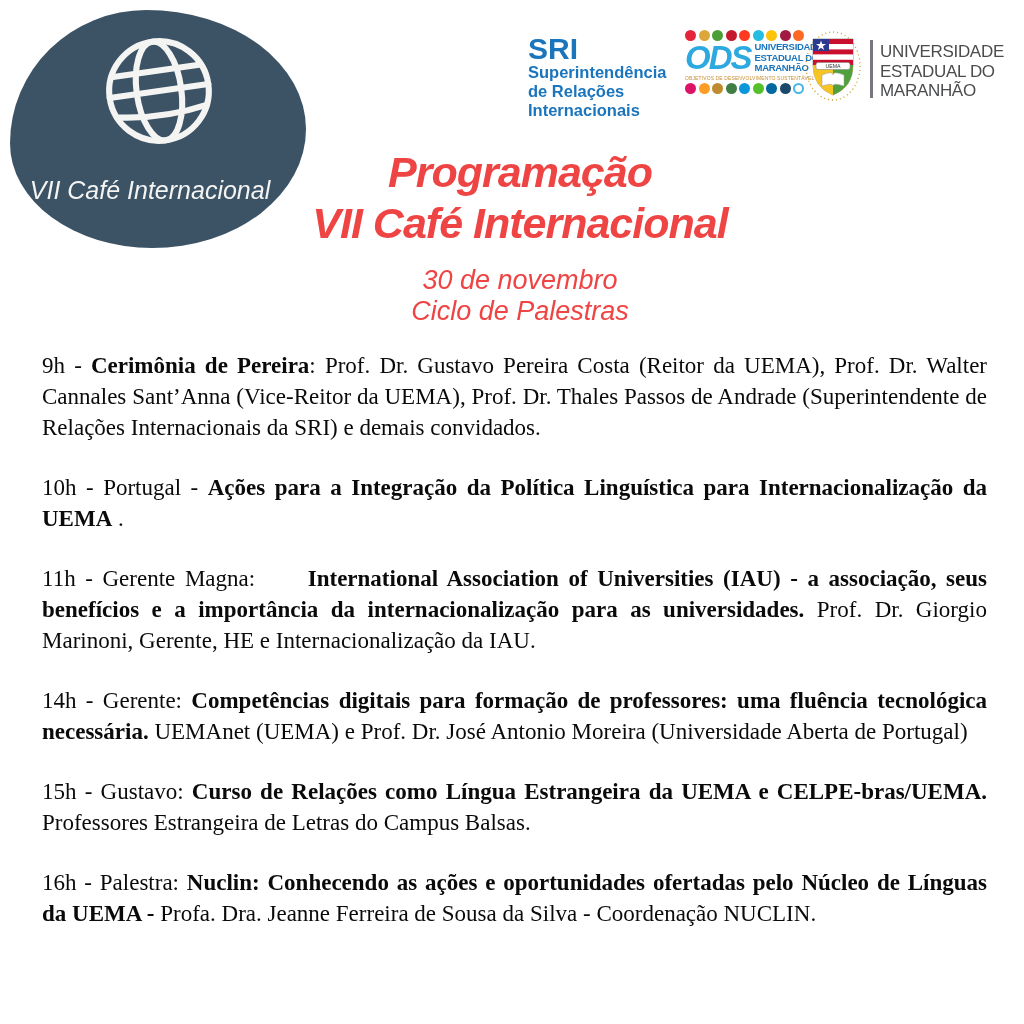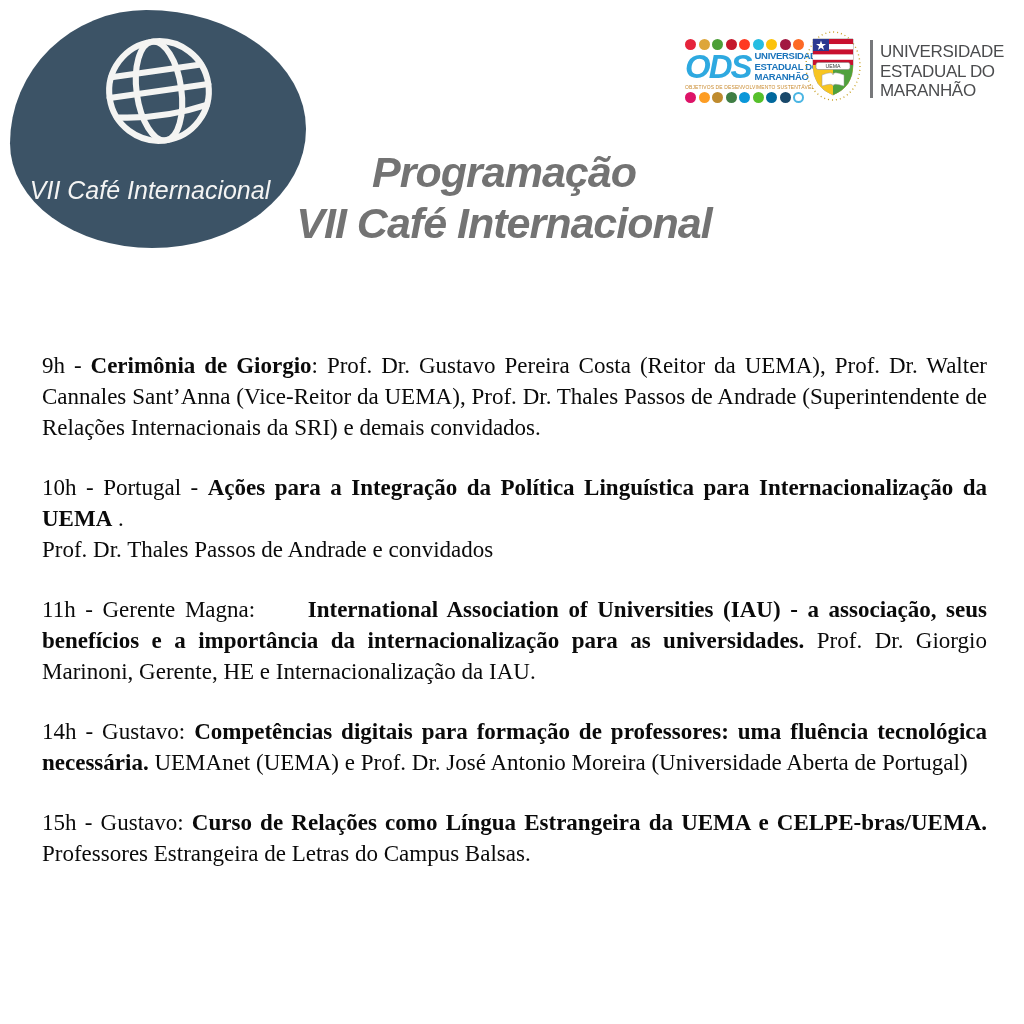--- a/index.html
+++ b/index.html
@@ -15,37 +15,37 @@
                  font-family:"Liberation Sans", sans-serif; font-style:italic;
                  font-size:25px; color:#f4f4f3; }
 
   
   .logos { position:absolute; left:528px; top:27px; width:470px; height:100px;
            font-family:"Liberation Sans", sans-serif; }
   .sri { position:absolute; left:0; top:8px; font-weight:700; }
   .sri-acronym { font-size:30px; line-height:28px; }
   .sri-line { font-size:16.5px; line-height:19px; }
 
-  .ods { position:absolute; left:157px; top:12px; width:124px; }
+  .ods { position:absolute; left:157px; top:3px; width:124px; }
   .dots-row { display:flex; gap:2.5px; height:11px; }
   .dot { width:11px; height:11px; border-radius:50%; flex:none; display:inline-block; }
   .ods-mid { display:flex; align-items:center; margin:1px 0 0; }
   .ods-acronym { font-size:33px; font-weight:700; line-height:31px; letter-spacing:-2px; font-style:italic; }
   .ods-univ { margin-left:4px; font-size:9.5px; font-weight:700; line-height:10.5px; letter-spacing:-0.3px; }
   .ods-tagline { font-size:6px; white-space:nowrap; transform:scaleX(0.82); transform-origin:left;
                  margin:1px 0 2px; letter-spacing:0.2px; }
 
   .crest { position:absolute; left:276px; top:2px; width:58px; height:80px; }
   .vbar { position:absolute; left:342px; top:13px; width:3px; height:58px; background:#77787b; }
   .uema-name { position:absolute; left:352px; top:15px; font-size:17px; line-height:19.5px;
                letter-spacing:-0.3px; }
 
   
-  .title-block { position:absolute; left:264px; top:147px; width:480px; text-align:center;
-                 font-family:"Liberation Sans", sans-serif; font-style:italic; color:#737373; }
+  .title-block { position:absolute; left:280px; top:147px; width:480px; text-align:center;
+                 font-family:"Liberation Sans", sans-serif; font-style:italic; color:#ef4444; }
   .title-line { font-size:43px; font-weight:700; line-height:51px; letter-spacing:-1px; }
   .subtitle { margin-top:16px; }
   .subtitle-line { font-size:27px; line-height:31px; font-weight:400; }
 
   
   .schedule { position:absolute; left:42px; top:350px; width:945px;
               font-size:23px; line-height:31px; color:#0a0a0a; }
   .entry { text-align:justify; margin-bottom:29px; }
 </style>
 </head>
@@ -61,20 +61,26 @@
         <path d="M15.5,40 H104.5"></path>
         <path d="M11,60 H109"></path>
         <path d="M15.5,80 Q60,88 104.5,80"></path>
       </g>
     </svg>
     <div class="badge-label">VII Café Internacional</div>
   </div>
 
   <div class="logos">
 
+    <div class="sri" style="color: rgb(27, 117, 188);">
+      <div class="sri-acronym">SRI</div>
+      <div class="sri-line">Superintendência</div>
+      <div class="sri-line">de Relações</div>
+      <div class="sri-line">Internacionais</div>
+    </div>
 
     <div class="ods">
       <div class="dots-row">
           <span class="dot" style="background: rgb(229, 36, 59);"></span>
           <span class="dot" style="background: rgb(221, 166, 58);"></span>
           <span class="dot" style="background: rgb(76, 159, 56);"></span>
           <span class="dot" style="background: rgb(197, 25, 45);"></span>
           <span class="dot" style="background: rgb(255, 58, 33);"></span>
           <span class="dot" style="background: rgb(38, 189, 226);"></span>
           <span class="dot" style="background: rgb(252, 195, 11);"></span>
@@ -135,23 +141,28 @@
     <div class="uema-name" style="color: rgb(75, 76, 78);">
       <div>UNIVERSIDADE</div>
       <div>ESTADUAL DO</div>
       <div>MARANHÃO</div>
     </div>
   </div>
 
   <div class="title-block">
     <div class="title-line">Programação</div>
     <div class="title-line">VII Café Internacional</div>
+    <div class="subtitle">
+      <div class="subtitle-line">30 de novembro</div>
+      <div class="subtitle-line">Ciclo de Palestras</div>
+    </div>
   </div>
 
   <div class="schedule">
-    <p class="entry"><span>9h - </span><span style="font-weight: 700;">Cerimônia de Giorgio</span><span>: Prof. Dr. Gustavo Pereira Costa (Reitor da UEMA), Prof. Dr. Walter Cannales Sant’Anna (Vice-Reitor da UEMA), Prof. Dr. Thales Passos de Andrade (Superintendente de Relações Internacionais da SRI) e demais convidados.</span></p>
-    <p class="entry"><span>10h - Portugal - </span><span style="font-weight: 700;">Ações para a Integração da Política Linguística para Internacionalização da UEMA</span><span> .</span><br><span>Prof. Dr. Thales Passos de Andrade e convidados</span></p>
+    <p class="entry"><span>9h - </span><span style="font-weight: 700;">Cerimônia de Pereira</span><span>: Prof. Dr. Gustavo Pereira Costa (Reitor da UEMA), Prof. Dr. Walter Cannales Sant’Anna (Vice-Reitor da UEMA), Prof. Dr. Thales Passos de Andrade (Superintendente de Relações Internacionais da SRI) e demais convidados.</span></p>
+    <p class="entry"><span>10h - Portugal - </span><span style="font-weight: 700;">Ações para a Integração da Política Linguística para Internacionalização da UEMA</span><span> .</span><br></p>
     <p class="entry"><span>11h - Gerente Magna: </span><span style="font-weight: 700; margin-left: 43px;">International Association of Universities (IAU) - a associação, seus benefícios e a importância da internacionalização para as universidades.</span><span> Prof. Dr. Giorgio Marinoni, Gerente, HE e Internacionalização da IAU.</span></p>
-    <p class="entry"><span>14h - Gustavo: </span><span style="font-weight: 700;">Competências digitais para formação de professores: uma fluência tecnológica necessária.</span><span> UEMAnet (UEMA) e Prof. Dr. José Antonio Moreira (Universidade Aberta de Portugal)</span></p>
+    <p class="entry"><span>14h - Gerente: </span><span style="font-weight: 700;">Competências digitais para formação de professores: uma fluência tecnológica necessária.</span><span> UEMAnet (UEMA) e Prof. Dr. José Antonio Moreira (Universidade Aberta de Portugal)</span></p>
     <p class="entry"><span>15h - Gustavo: </span><span style="font-weight: 700;">Curso de Relações como Língua Estrangeira da UEMA e CELPE-bras/UEMA.</span><span> Professores Estrangeira de Letras do Campus Balsas.</span></p>
+    <p class="entry"><span>16h - Palestra: </span><span style="font-weight: 700;">Nuclin: Conhecendo as ações e oportunidades ofertadas pelo Núcleo de Línguas da UEMA -</span><span>  Profa. Dra. Jeanne Ferreira de Sousa da Silva - Coordenação NUCLIN.</span></p>
   </div>
 
 </div>
 
 </body></html>

